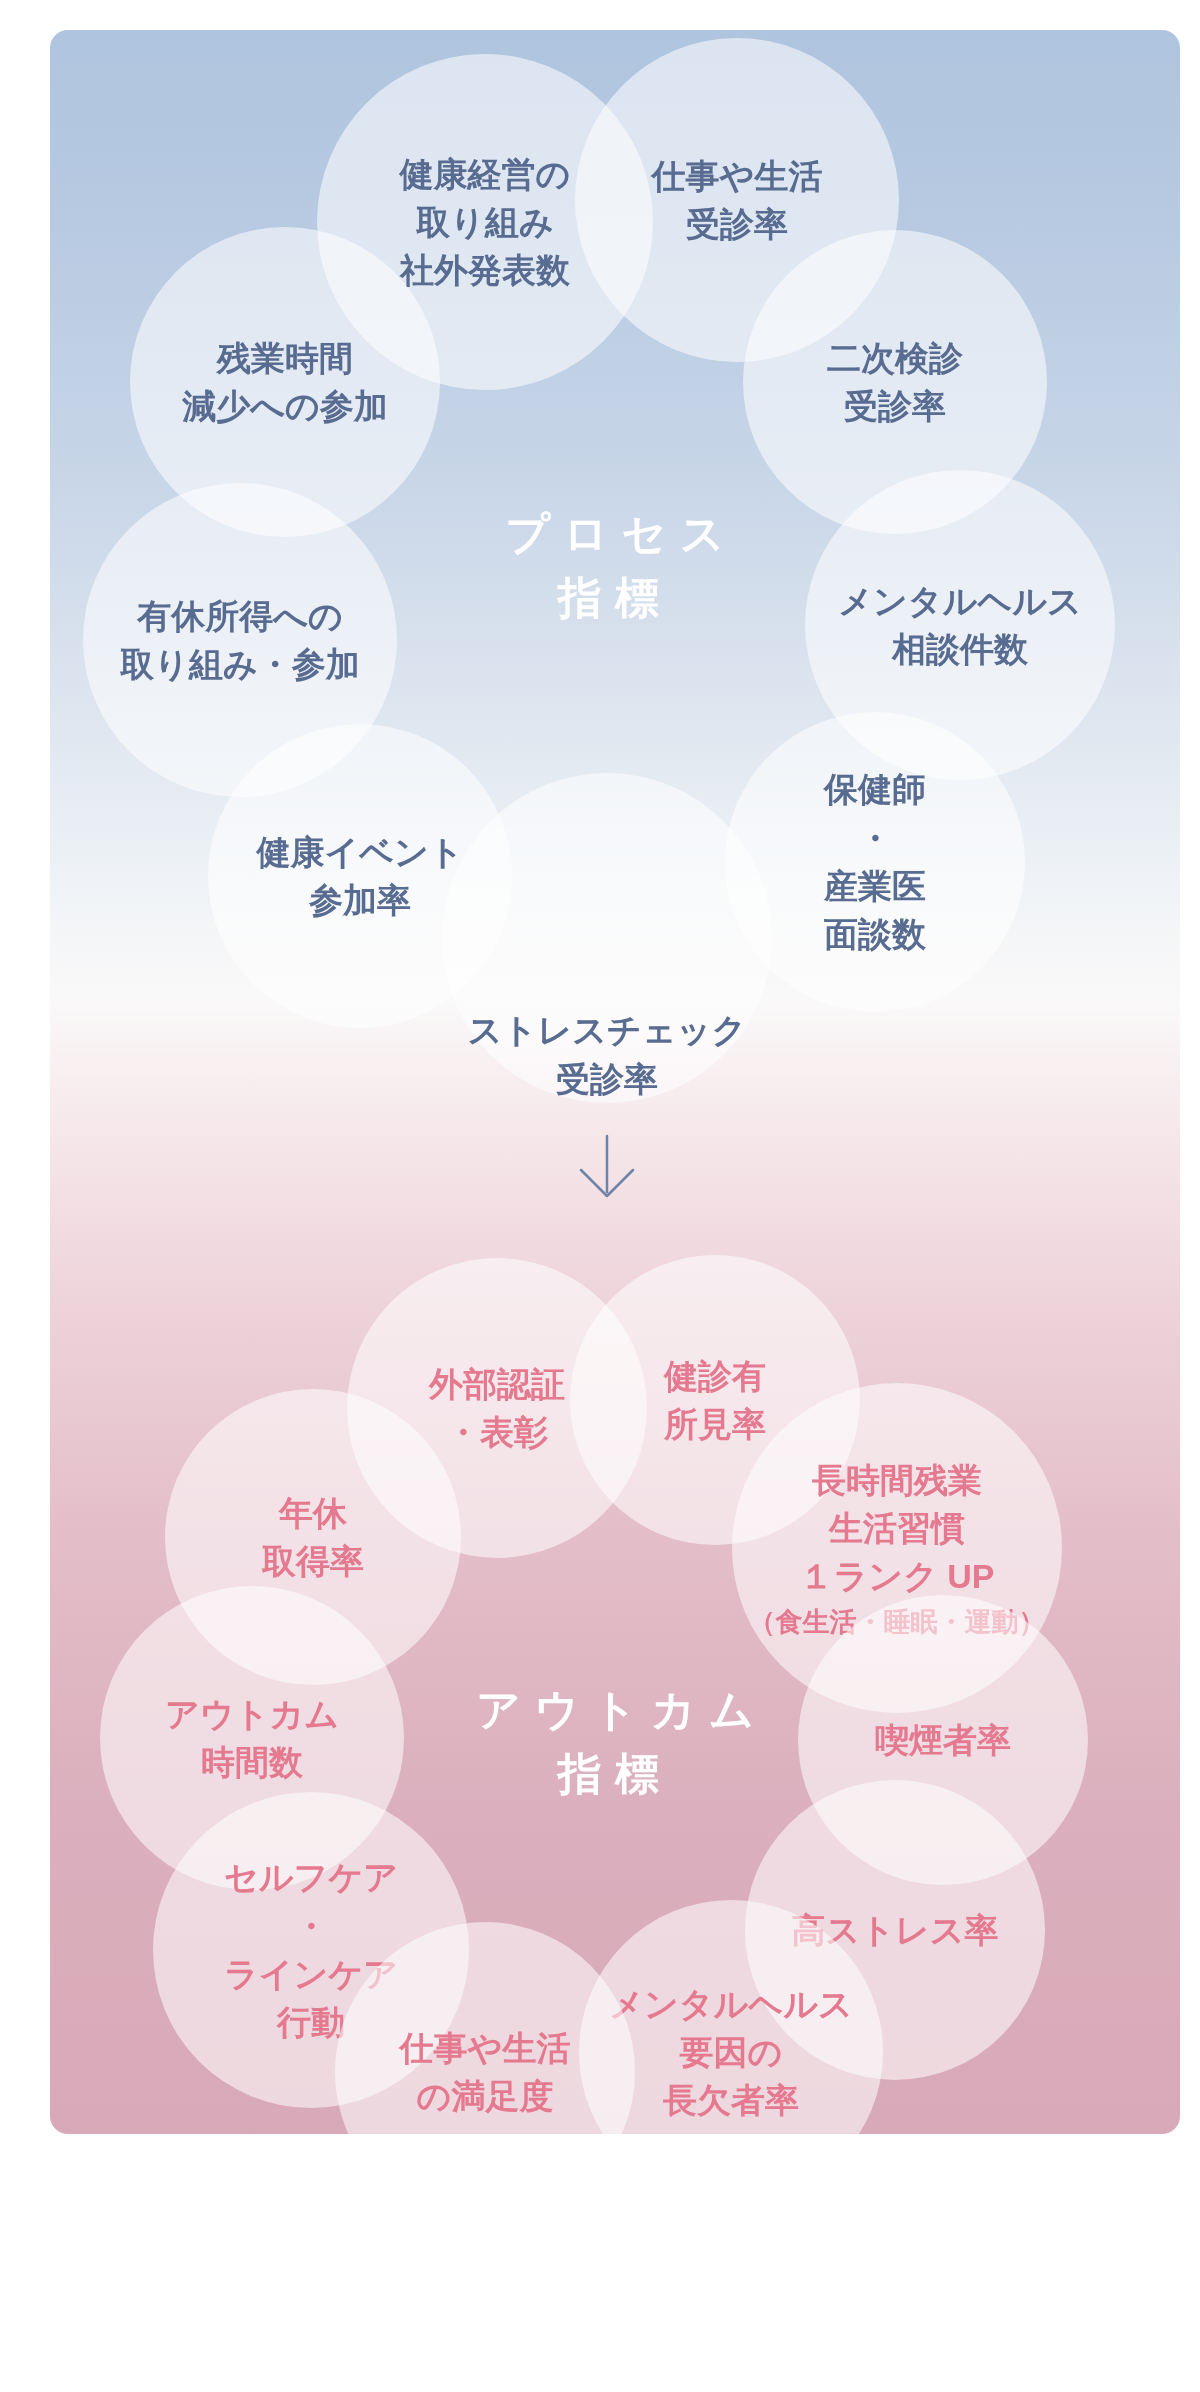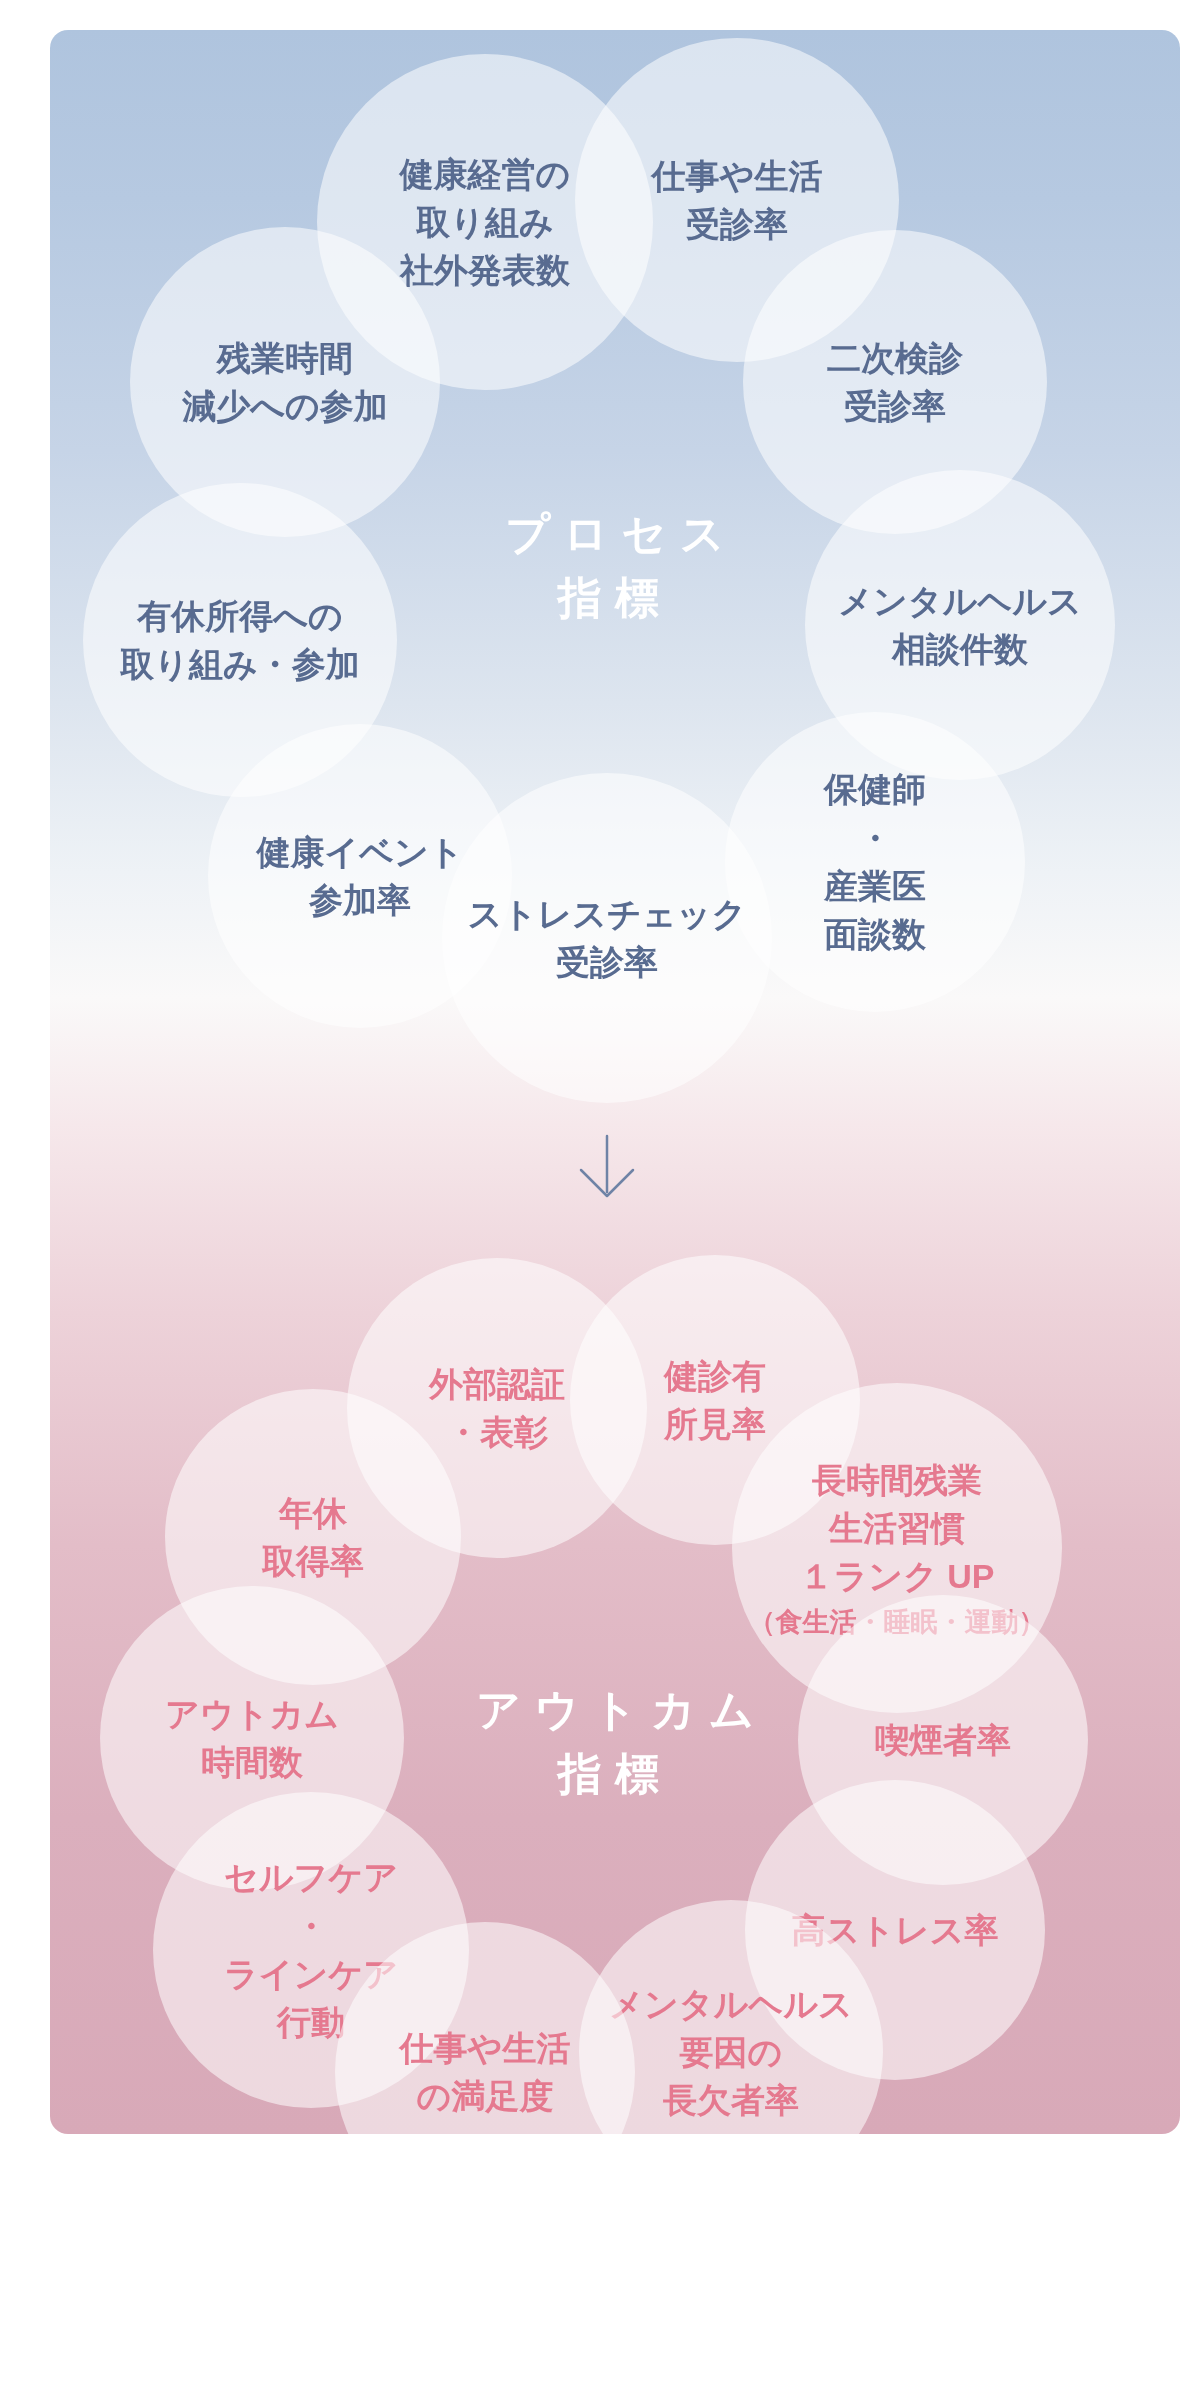--- a/index.html
+++ b/index.html
@@ -125,21 +125,21 @@
 産業医
 面談数</span>
         </div>
     </div>
     <div class="circle proc" style="left:158px; top:694px; width:304px; height:304px;">
       <div class="lblwrap">
           <span class="lbl">健康イベント
 参加率</span>
         </div>
     </div>
-    <div class="circle proc" style="left:392px; top:743px; width:330px; height:330px;">
+    <div class="circle proc" style="left:392px; top:743px; width:330px; height:330px;align-items:flex-end;">
       <div class="lblwrap">
           <span class="lbl">ストレスチェック
 受診率</span>
         </div>
     </div>
 
     <div class="cluster-title" style="top:472px;">プロセス
 指標</div>
 
     <div class="arrow-wrap">

